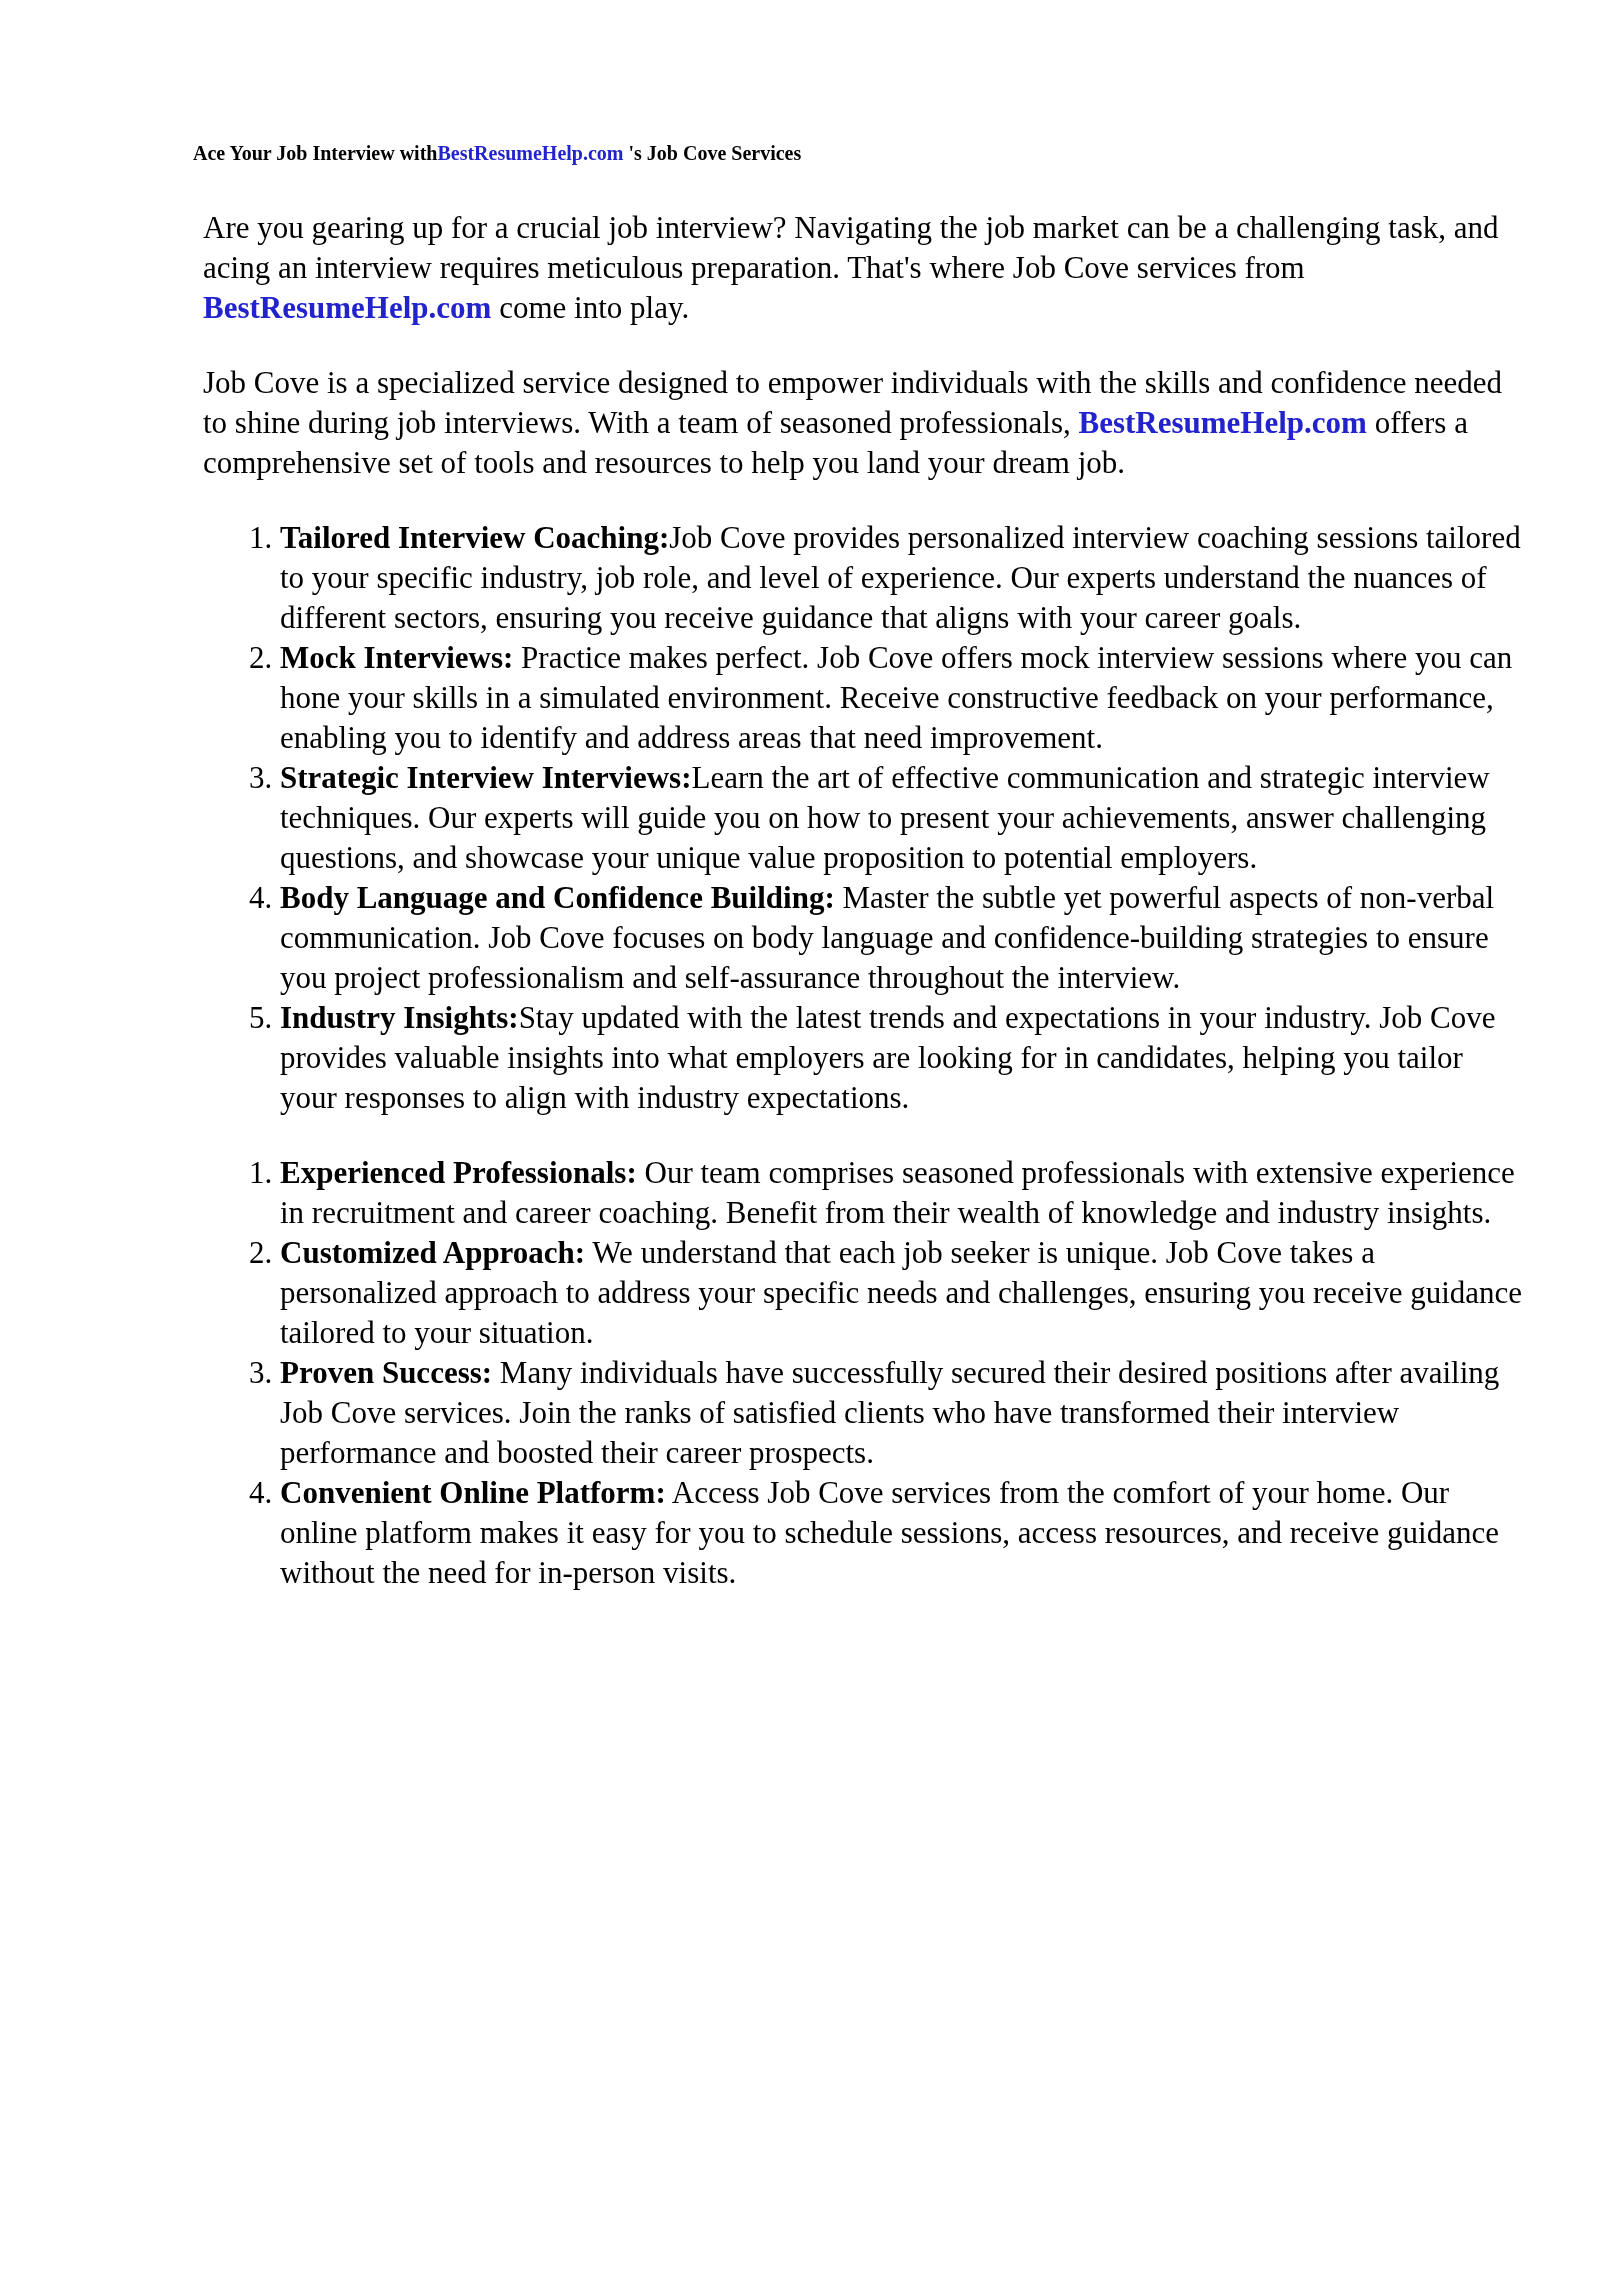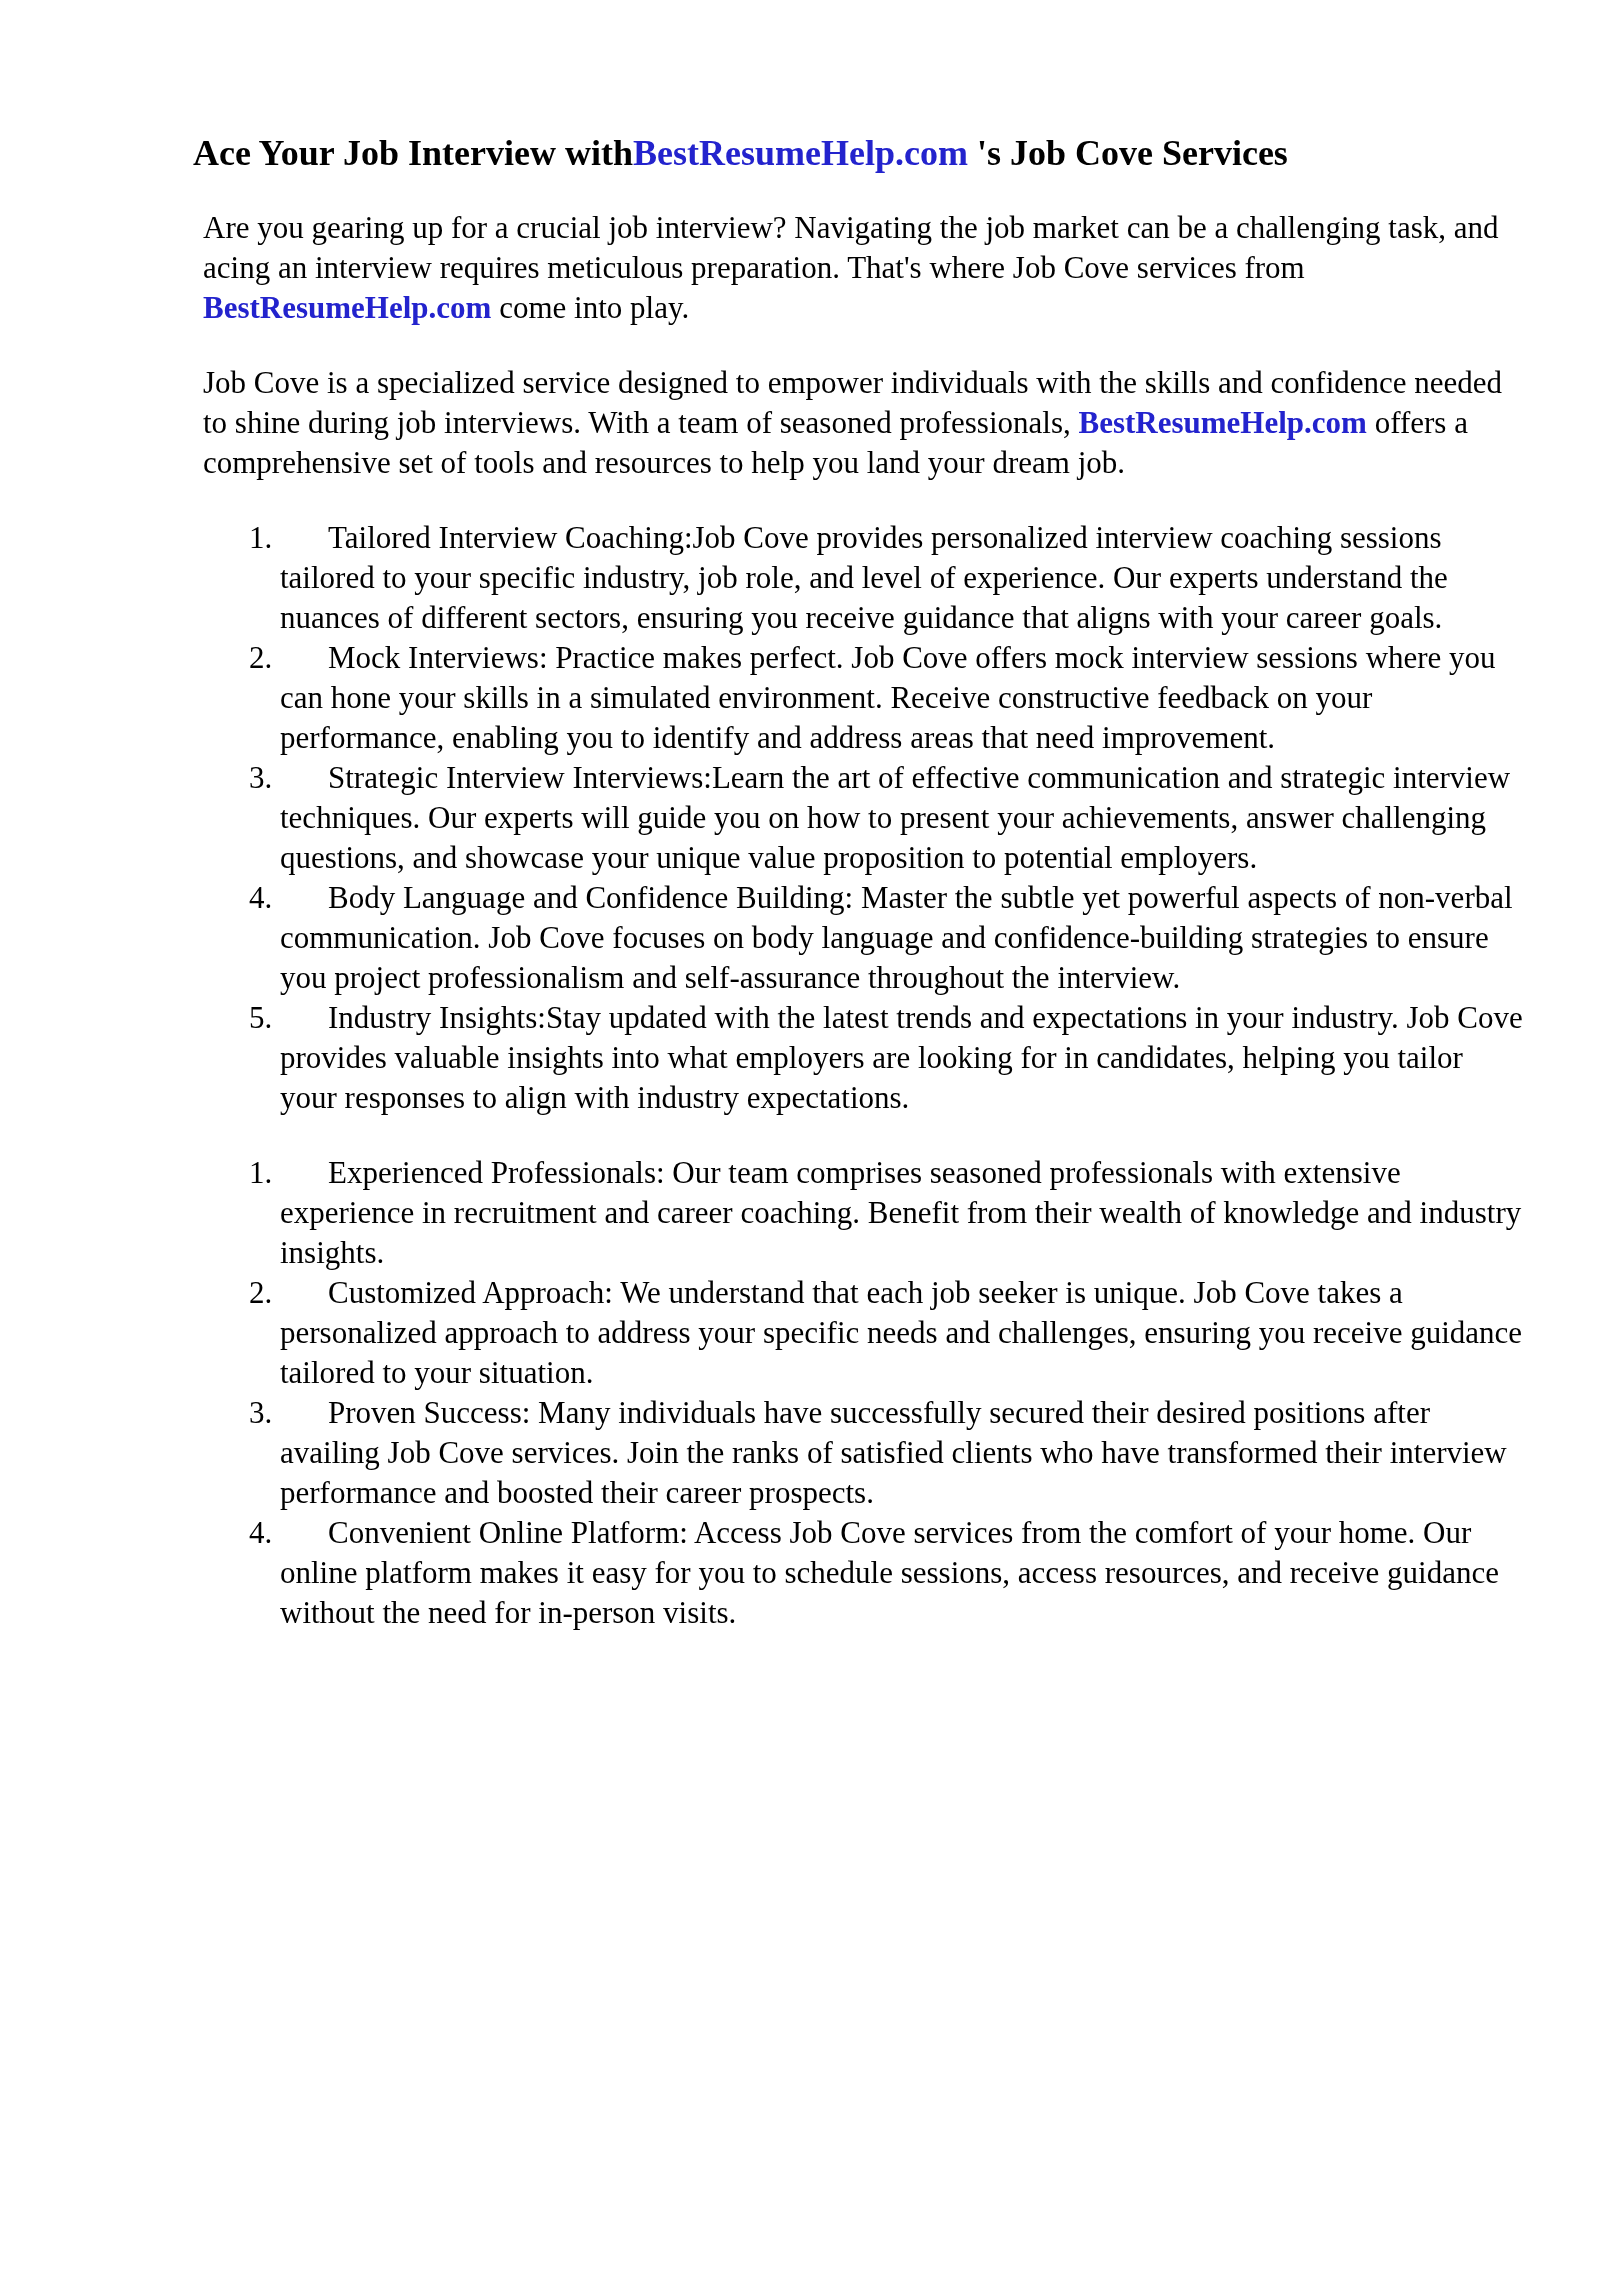--- a/index.html
+++ b/index.html
@@ -14,41 +14,40 @@
     box-sizing: border-box;
     background: #ffffff;
     color: #000000;
     font-family: "Liberation Serif", "DejaVu Serif", serif;
     font-size: 31px;
     line-height: 40px;
     padding: 133px 97px 0 193px;
     overflow: hidden;
   }
   h1.doc-title, h3.doc-heading {
-    font-size: 36px;
+    font-size: 20px;
     line-height: 40px;
     font-weight: bold;
     margin: 35px 0;
   }
   h1.doc-title { margin-top: 0; }
   p.doc-para {
     margin: 35px 10px;
   }
   ol.doc-list {
     margin: 35px 0;
     padding-left: 87px;
     list-style: decimal;
   }
   ol.doc-list li {
     margin: 0;
     padding: 0;
   }
   .label {
-    font-weight: normal;
-    margin-left: 48px;
+    font-weight: bold;
   }
   a.brand-link {
     color: #2323CD;
     font-weight: bold;
     text-decoration: none;
     cursor: pointer;
   }
 </style>
 </head>
 <body>

